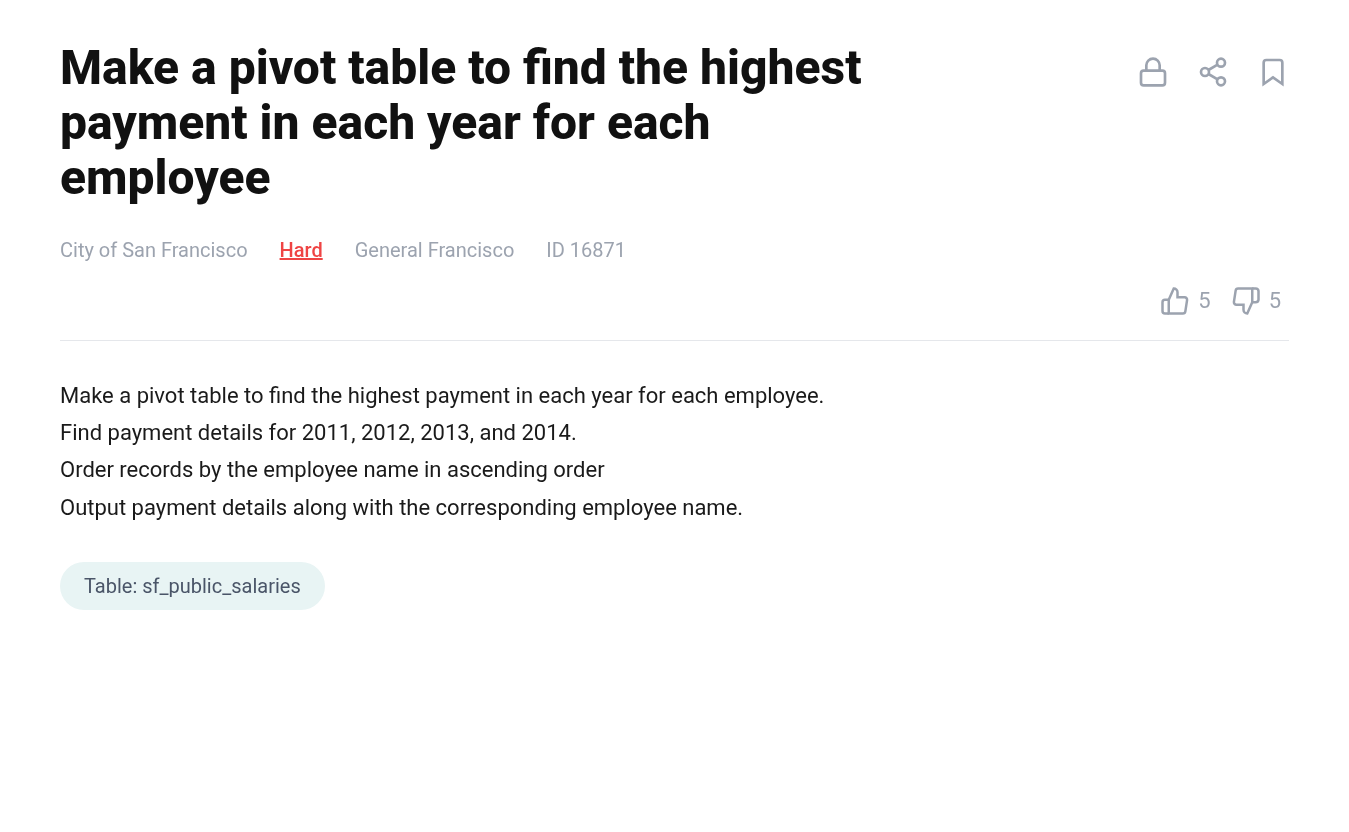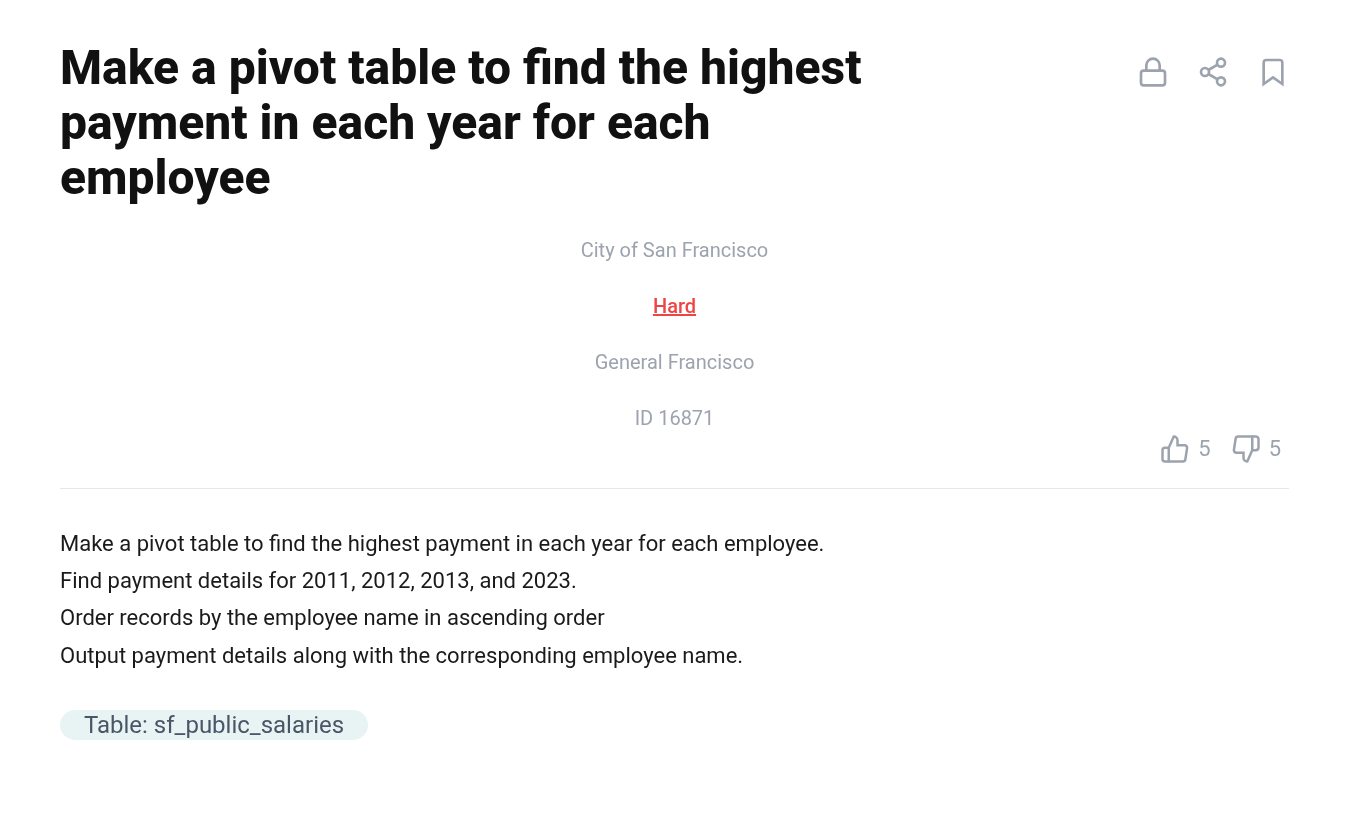--- a/index.html
+++ b/index.html
@@ -50,23 +50,22 @@
       height: 32px;
       fill: none;
       stroke: #9ca3af;
       stroke-width: 2;
     }
 
     .meta-row {
       display: flex;
       align-items: center;
       gap: 32px;
-      margin-bottom: 4px;
+      margin-bottom: 24px;
       flex-wrap: wrap;
-      flex-direction: column;
     }
 
     .meta-item {
       font-size: 20px;
       color: #9ca3af;
     }
 
     .meta-item.difficulty {
       color: #ef4444;
       font-weight: 500;
@@ -117,22 +116,22 @@
     }
 
     .description p {
       margin-bottom: 0;
     }
 
     .table-badge {
       display: inline-block;
       background-color: #e8f4f4;
       color: #4a5568;
-      font-size: 24px;
-      padding: 1px 24px;
+      font-size: 20px;
+      padding: 12px 24px;
       border-radius: 24px;
     }
   </style>
 </head>
 <body>
 
 
 
 <div class="header-section">
   <h1 class="title">Make a pivot table to find the highest payment in each year for each employee</h1>
@@ -181,21 +180,21 @@
       <path d="M17 2h2.67A2.31 2.31 0 0 1 22 4v7a2.31 2.31 0 0 1-2.33 2H17" stroke="#9ca3af" stroke-width="2" fill="none"></path>
     </svg>
     <span class="vote-count">5</span>
   </div>
 </div>
 
 <hr class="divider">
 
 <div class="description">
   <p>Make a pivot table to find the highest payment in each year for each employee.</p>
-  <p>Find payment details for 2011, 2012, 2013, and 2023.</p>
+  <p>Find payment details for 2011, 2012, 2013, and 2014.</p>
   <p>Order records by the employee name in ascending order</p>
   <p>Output payment details along with the corresponding employee name.</p>
 </div>
 
 <div class="table-badge">Table: sf_public_salaries</div>
 
 
 
 
 </body></html>

